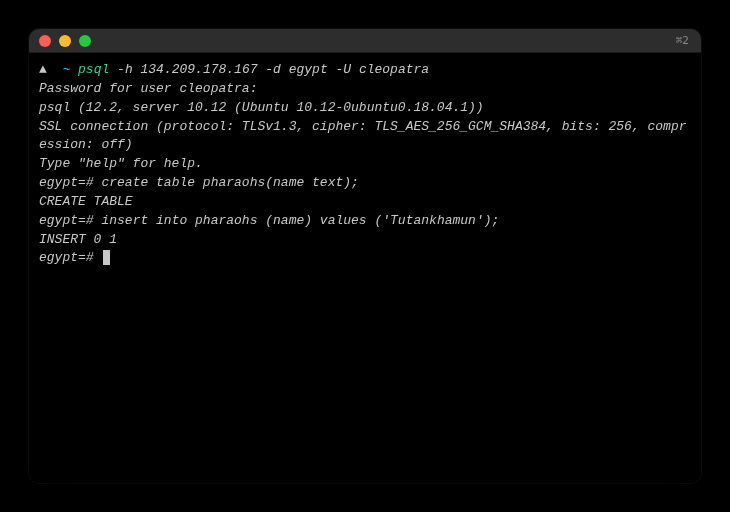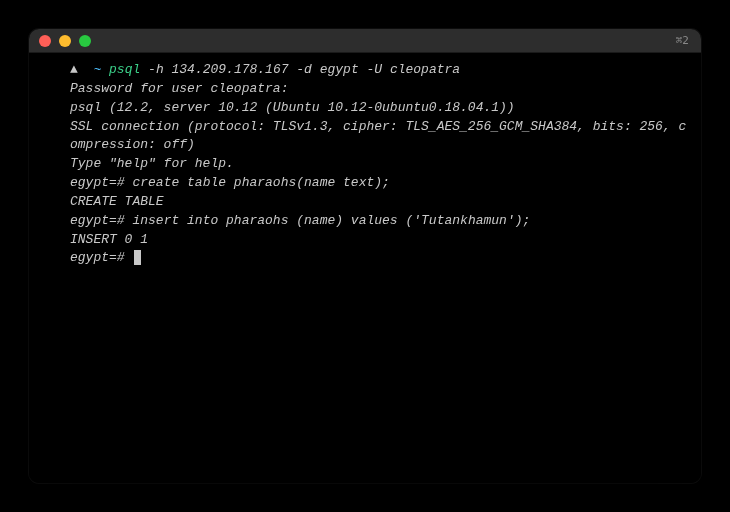--- a/index.html
+++ b/index.html
@@ -55,21 +55,21 @@
       flex: 1;
       padding: 8px 10px;
       background: #000;
       color: #c8c8c8;
       font-size: 13px;
       line-height: 1.45;
       font-style: italic;
       white-space: pre-wrap;
       word-break: break-all;
     }
-    .line { display: block; margin-left: 31px; }
+    .line { display: block; }
     .prompt-tri {
       color: #c8c8c8;
       font-style: normal;
     }
     .prompt-tilde { color: #4fc1ff; }
     .cmd-psql { color: #3cd38b; }
     .cmd-args { color: #c8c8c8; }
     .cursor {
       display: inline-block;
       width: 7px;

